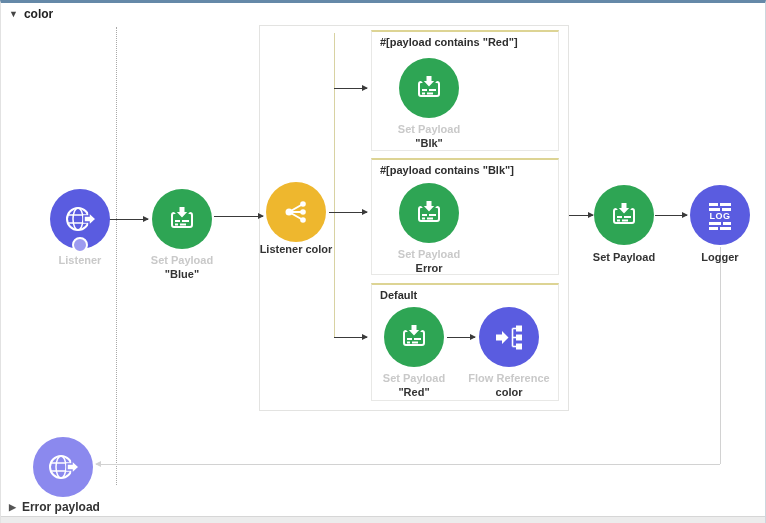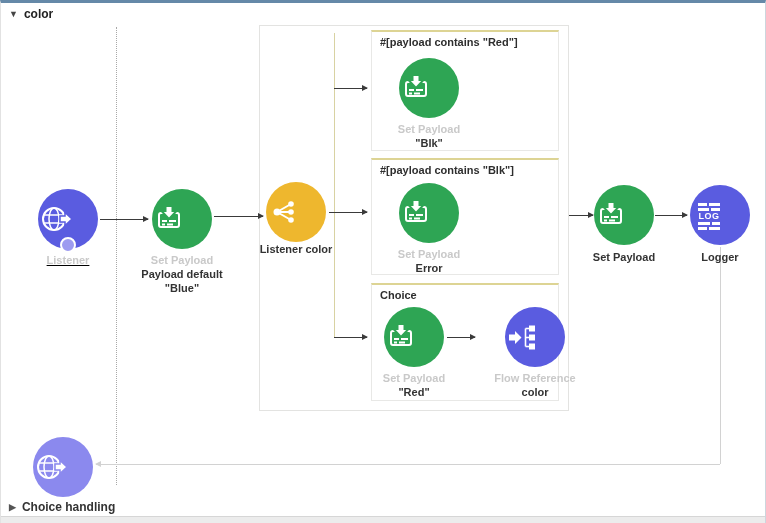--- a/index.html
+++ b/index.html
@@ -29,21 +29,21 @@
   .arrow { position:absolute; height:1px; background:#3a3a3a; }
   .arrow::after { content:""; position:absolute; right:-1px; top:-3px; width:0; height:0;
     border-left:6px solid #3a3a3a; border-top:3px solid transparent; border-bottom:3px solid transparent; }
   .gray-line-v { position:absolute; width:1px; background:#d2d2d2; }
   .gray-line-h { position:absolute; height:1px; background:#d2d2d2; }
   .gray-line-h::before { content:""; position:absolute; left:-1px; top:-3px; width:0; height:0;
     border-right:6px solid #d2d2d2; border-top:3px solid transparent; border-bottom:3px solid transparent; }
 
   .node { position:absolute; width:124px; text-align:center; cursor:pointer; }
   .circle { position:relative; width:60px; height:60px; border-radius:50%; margin:0 auto;
-    display:flex; align-items:center; }
+    display:flex; align-items:center; justify-content:center; }
   .indigo { background:#5a5ce0; }
   .indigo-light { background:#8b89ee; }
   .green { background:#2ea554; }
   .yellow { background:#eeb72e; }
   .badge { position:absolute; left:50%; top:48px; margin-left:-8px; width:16px; height:16px;
     border-radius:50%; background:#9d9bf0; border:2px solid #fff; }
   .tlabel { margin-top:5px; font-size:11px; line-height:13px; font-weight:bold; color:#c9c9c9; }
   .nlabel { font-size:11px; line-height:14px; font-weight:bold; color:#333; }
   .nlabel.first { margin-top:5px; }
 </style>
@@ -51,51 +51,51 @@
 <body>
 
 <div class="canvas">
 
   <div class="flow-header">
     <span class="tri">▼</span>
     <span>color</span>
   </div>
   <div class="flow-footer">
     <span class="tri">▶</span>
-    <span>Choice handling</span>
+    <span>Error payload</span>
   </div>
   <div class="bottom-strip"></div>
 
   <div class="dotted-divider"></div>
 
   <div class="outer-box"></div>
   <div class="branch-box" style="top:27px; height:121px;">
     <div class="cond">#[payload contains "Red"]</div>
   </div>
   <div class="branch-box" style="top:155px; height:117px;">
     <div class="cond">#[payload contains "Blk"]</div>
   </div>
   <div class="branch-box" style="top:280px; height:118px;">
-    <div class="cond">Choice</div>
+    <div class="cond">Default</div>
   </div>
   <div class="choice-bus"></div>
 
   <div class="arrow" style="left:99px; top:216px; width:48px;"></div>
   <div class="arrow" style="left:213px; top:213px; width:49px;"></div>
   <div class="arrow" style="left:328px; top:209px; width:38px;"></div>
   <div class="arrow" style="left:333px; top:85px; width:33px;"></div>
   <div class="arrow" style="left:333px; top:334px; width:33px;"></div>
   <div class="arrow" style="left:446px; top:334px; width:28px;"></div>
   <div class="arrow" style="left:568px; top:212px; width:24px;"></div>
   <div class="arrow" style="left:654px; top:212px; width:32px;"></div>
 
   <div class="gray-line-v" style="left:719px; top:244px; height:217px;"></div>
   <div class="gray-line-h" style="left:95px; top:461px; width:624px;"></div>
 
-  <div class="node" style="left:5px; top:186px;text-decoration:underline;">
+  <div class="node" style="left:17px; top:186px;">
     <div class="circle indigo">
       <svg width="36" height="36" viewBox="0 0 36 36">
         <circle cx="16" cy="18" r="11" fill="none" stroke="#fff" stroke-width="2"></circle>
         <ellipse cx="16" cy="18" rx="5" ry="11" fill="none" stroke="#fff" stroke-width="1.5"></ellipse>
         <line x1="5.5" y1="14" x2="26.5" y2="14" stroke="#fff" stroke-width="1.5"></line>
         <line x1="5.5" y1="22" x2="26.5" y2="22" stroke="#fff" stroke-width="1.5"></line>
         <path d="M22 15 h5 v-3.5 l7 6.5 -7 6.5 V21 h-5 z" fill="#fff" stroke="#5a5ce0" stroke-width="1.5"></path>
       </svg>
       <div class="badge"></div>
     </div>
@@ -107,21 +107,20 @@
       <svg width="34" height="34" viewBox="0 0 34 34">
         <rect x="7" y="11" width="20" height="14" rx="2" fill="none" stroke="#fff" stroke-width="2"></rect>
         <path d="M13.5 4 h7 v5 h4 L17 17 l-7.5 -8 h4 z" fill="#fff" stroke="#2ea554" stroke-width="2"></path>
         <line x1="10" y1="19" x2="15" y2="19" stroke="#fff" stroke-width="2"></line>
         <line x1="17" y1="19" x2="24" y2="19" stroke="#fff" stroke-width="2"></line>
         <line x1="10" y1="22.5" x2="13" y2="22.5" stroke="#fff" stroke-width="2"></line>
         <line x1="15" y1="22.5" x2="21" y2="22.5" stroke="#fff" stroke-width="2"></line>
       </svg>
     </div>
     <div class="tlabel">Set Payload</div>
-    <div class="nlabel">Payload default</div>
     <div class="nlabel">"Blue"</div>
   </div>
 
   <div class="node" style="left:233px; top:179px;">
     <div class="circle yellow">
       <svg width="36" height="36" viewBox="0 0 36 36">
         <g stroke="#fff" stroke-width="2">
           <line x1="11" y1="18" x2="25" y2="10"></line>
           <line x1="11" y1="18" x2="25" y2="18"></line>
           <line x1="11" y1="18" x2="25" y2="26"></line>
@@ -173,21 +172,21 @@
         <line x1="10" y1="19" x2="15" y2="19" stroke="#fff" stroke-width="2"></line>
         <line x1="17" y1="19" x2="24" y2="19" stroke="#fff" stroke-width="2"></line>
         <line x1="10" y1="22.5" x2="13" y2="22.5" stroke="#fff" stroke-width="2"></line>
         <line x1="15" y1="22.5" x2="21" y2="22.5" stroke="#fff" stroke-width="2"></line>
       </svg>
     </div>
     <div class="tlabel">Set Payload</div>
     <div class="nlabel">"Red"</div>
   </div>
 
-  <div class="node" style="left:472px; top:304px;">
+  <div class="node" style="left:446px; top:304px;">
     <div class="circle indigo">
       <svg width="34" height="34" viewBox="0 0 34 34">
         <path d="M4 14.5 h6 v-3.5 l6.5 6.5 -6.5 6.5 v-3.5 h-6 z" fill="#fff"></path>
         <line x1="20.5" y1="8.5" x2="20.5" y2="26.5" stroke="#fff" stroke-width="1.6"></line>
         <line x1="20.5" y1="8.5" x2="24" y2="8.5" stroke="#fff" stroke-width="1.6"></line>
         <line x1="20.5" y1="17.5" x2="24" y2="17.5" stroke="#fff" stroke-width="1.6"></line>
         <line x1="20.5" y1="26.5" x2="24" y2="26.5" stroke="#fff" stroke-width="1.6"></line>
         <rect x="24" y="5.5" width="6" height="6" fill="#fff"></rect>
         <rect x="24" y="14.5" width="6" height="6" fill="#fff"></rect>
         <rect x="24" y="23.5" width="6" height="6" fill="#fff"></rect>

